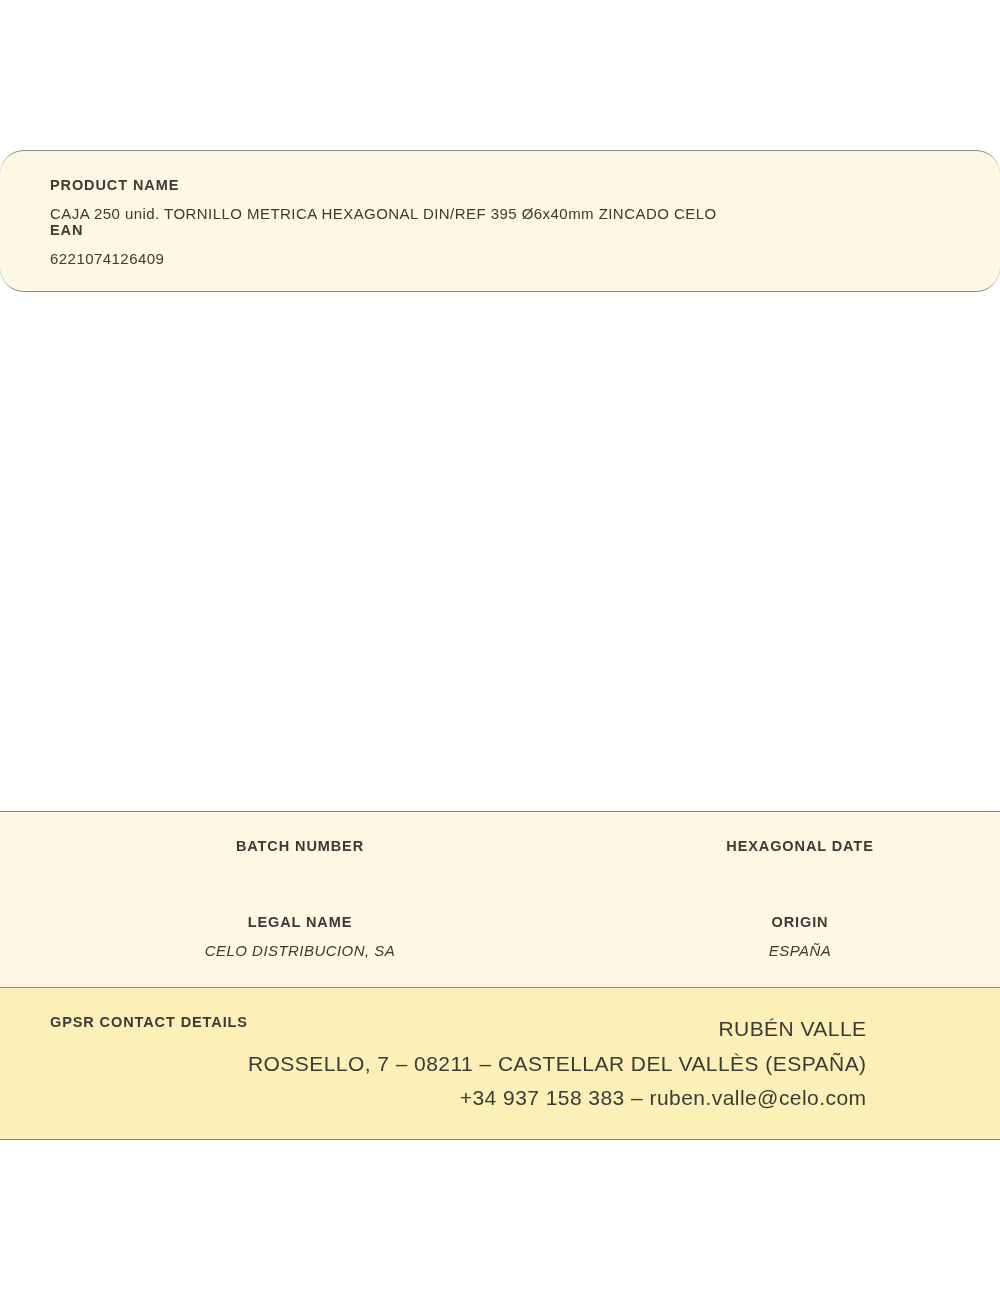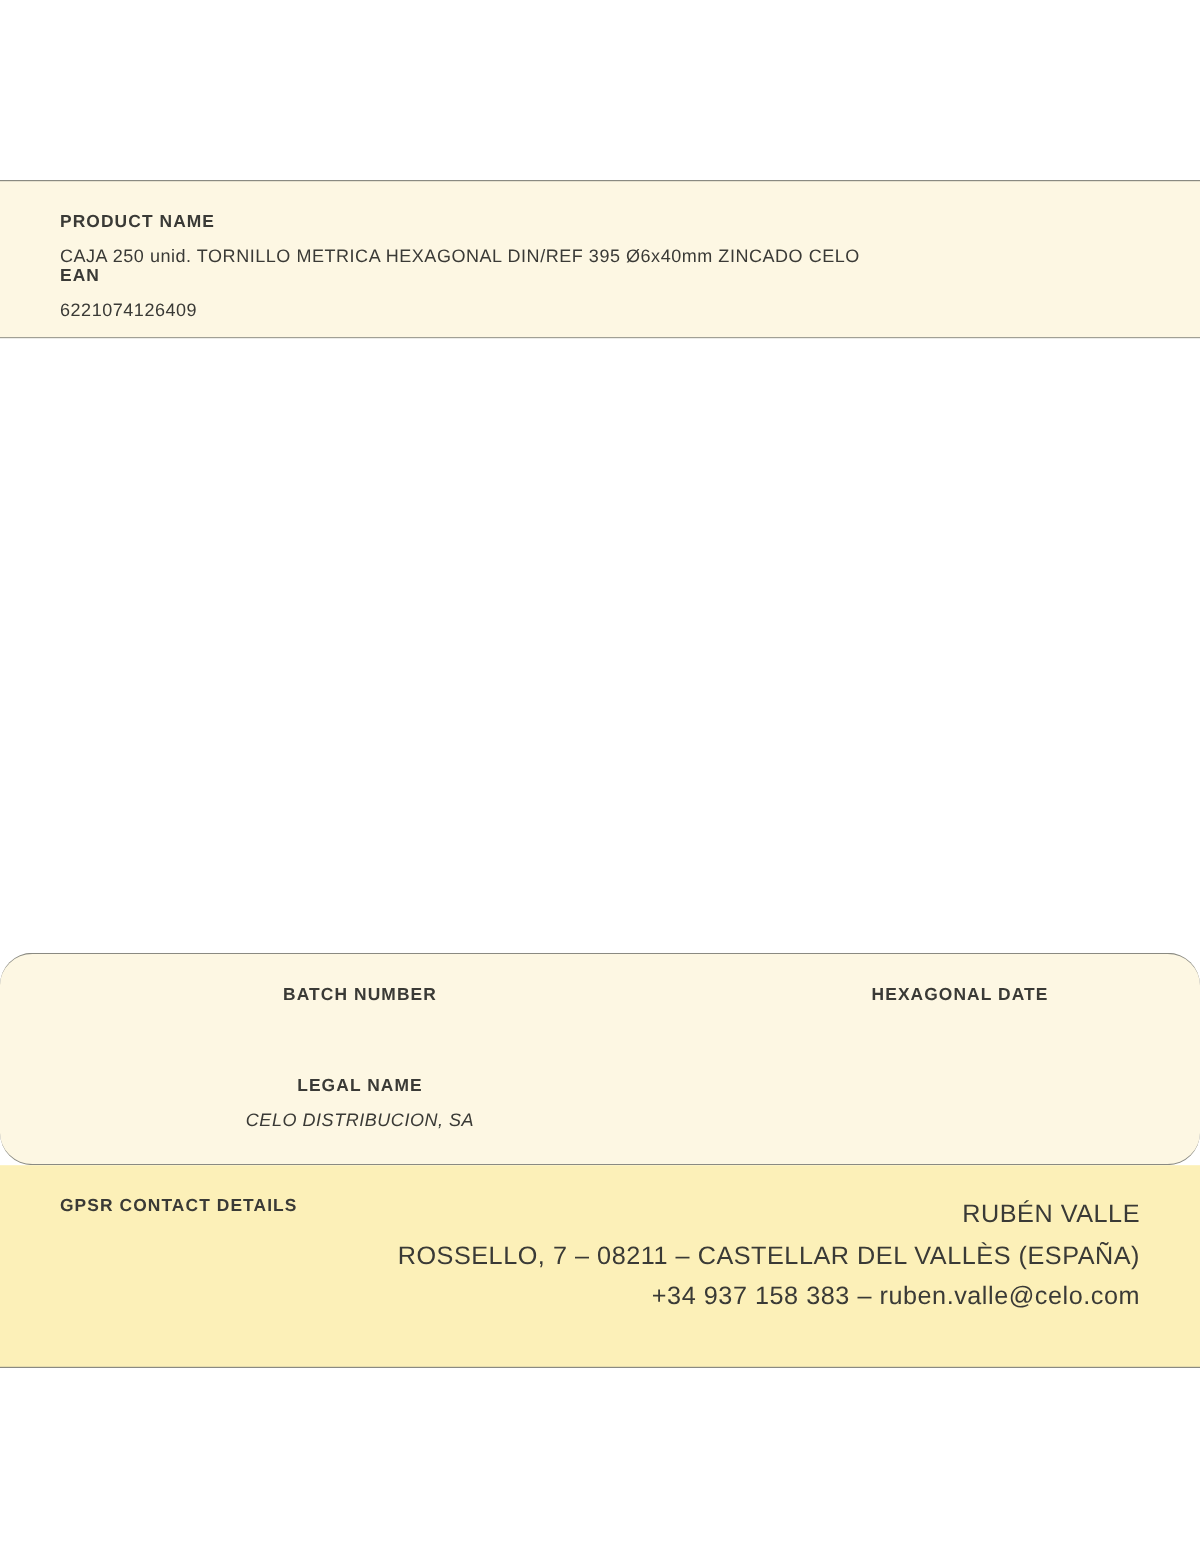--- a/index.html
+++ b/index.html
@@ -29,23 +29,24 @@
     height: 150px;
     background: #ffffff;
     flex: 0 0 auto;
   }
 
   
   .product-block {
     background: #fdf7e3;
     border-top: 1px solid #8a8a82;
     border-bottom: 1px solid #8a8a82;
-    padding: 26px 50px 14px 50px;
-    box-sizing: border-box;
-    flex: 0 0 auto;
+    padding: 26px 50px 24px 50px;
+    box-sizing: border-box;
+    flex: 0 0 auto;
+    border-radius: 24px;
   }
   .field-label {
     font-size: 14.5px;
     font-weight: bold;
     letter-spacing: 0.9px;
     color: #3a3a36;
     margin: 0 0 12px 0;
   }
   .field-value {
     font-size: 15px;
@@ -64,21 +65,20 @@
   }
 
   
   .detail-block {
     background: #fdf7e3;
     border-top: 1px solid #8a8a82;
     border-bottom: 1px solid #8a8a82;
     padding: 26px 0 26px 0;
     box-sizing: border-box;
     flex: 0 0 auto;
-    border-radius: 27px;
   }
   .detail-row {
     display: flex;
     width: 100%;
   }
   .detail-col {
     flex: 0 0 50%;
     text-align: center;
     padding: 0 20px;
     box-sizing: border-box;
@@ -103,27 +103,26 @@
     font-style: italic;
   }
   .detail-row.second {
     margin-top: 29px;
   }
 
   
   .gpsr-block {
     background: #fcf0b8;
     border-bottom: 1px solid #8a8a82;
-    padding: 24px 50px 40px 50px;
+    padding: 24px 50px 23px 50px;
     box-sizing: border-box;
     display: flex;
-    justify-content: space-between;
+    justify-content: flex-start;
     align-items: flex-start;
     flex: 0 0 auto;
-    gap: 16px;
   }
   .gpsr-label {
     font-size: 14.5px;
     font-weight: bold;
     letter-spacing: 0.9px;
     color: #3a3a36;
     white-space: nowrap;
     padding-top: 2px;
   }
   .gpsr-lines {
@@ -170,20 +169,24 @@
       </div>
       <div class="detail-col right">
         <div class="detail-label">HEXAGONAL DATE</div>
         <div class="detail-value"></div>
       </div>
     </div>
     <div class="detail-row second">
       <div class="detail-col left">
         <div class="detail-label">LEGAL NAME</div>
         <div class="detail-value">CELO DISTRIBUCION, SA</div>
+      </div>
+      <div class="detail-col right">
+        <div class="detail-label">ORIGIN</div>
+        <div class="detail-value">ESPAÑA</div>
       </div>
     </div>
   </section>
 
   <section class="gpsr-block">
     <div class="gpsr-label">GPSR CONTACT DETAILS</div>
     <div class="gpsr-lines">
       <div>RUBÉN VALLE</div>
       <div>ROSSELLO, 7 – 08211 – CASTELLAR DEL VALLÈS (ESPAÑA)</div>
       <div>+34 937 158 383 – ruben.valle@celo.com</div>

